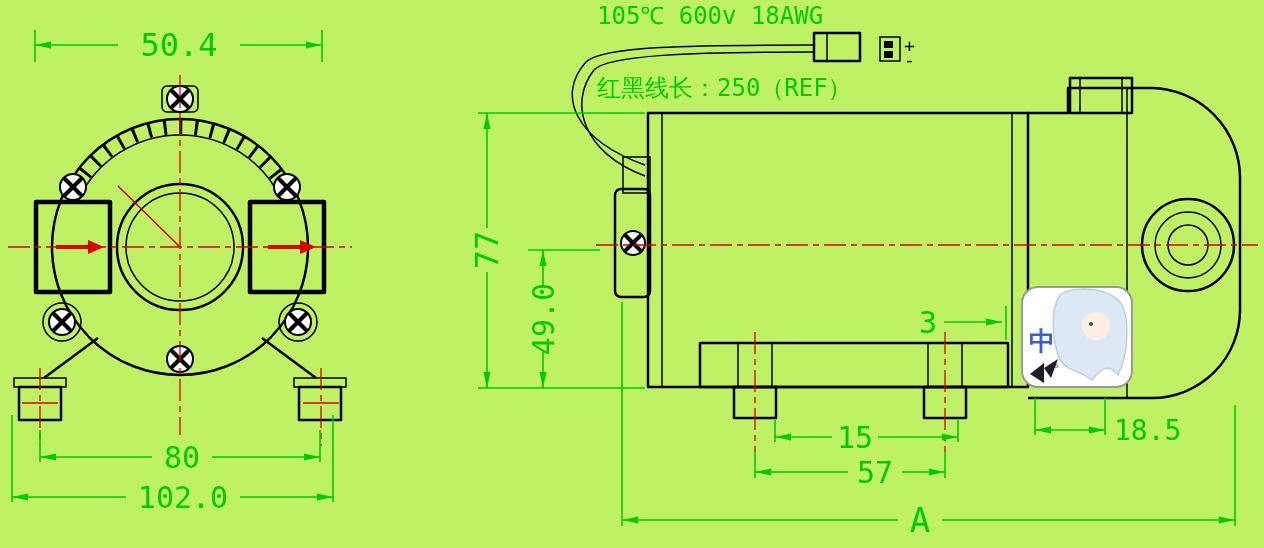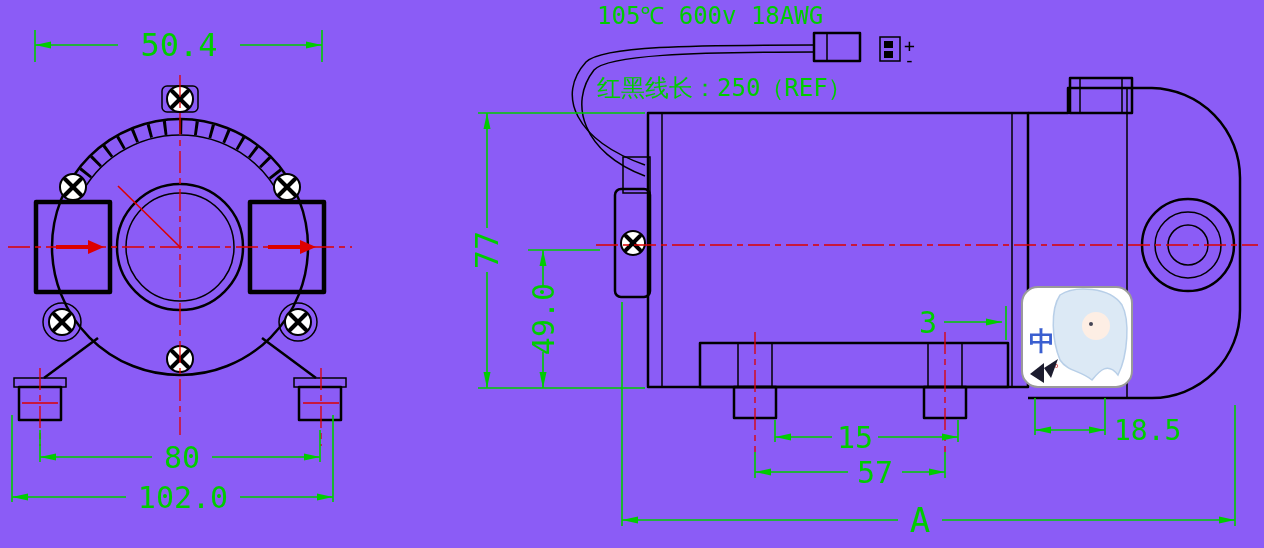--- a/index.html
+++ b/index.html
@@ -1,16 +1,16 @@
 <!DOCTYPE html>
 <html><head>
 <meta charset="utf-8">
 <style>
   html,body { margin:0; padding:0; background:#ffffff; }
-  .stage { position:relative; width:1264px; height:548px; background:#8b5cf6; overflow:hidden; }
+  .stage { position:relative; width:1264px; height:548px; background:#bef264; overflow:hidden; }
   svg { display:block; }
   .o  { stroke:#000; fill:none; stroke-width:2.5; stroke-linejoin:round; }
   .o1 { stroke:#000; fill:none; stroke-width:1.5; }
   .o4 { stroke:#000; fill:none; stroke-width:4.5; stroke-linejoin:round; }
   .g  { stroke:#00cc00; fill:none; stroke-width:1.6; }
   .gt { fill:#00cc00; font-family:"DejaVu Sans Mono","Liberation Mono",monospace; }
   .r  { stroke:#dd0000; fill:none; stroke-width:1.6; }
   .rd { stroke:#dd0000; fill:none; stroke-width:1.3; stroke-dasharray:22 5 6 5; }
   .screw circle { fill:#fff; stroke:#000; stroke-width:2; }
   .screw line { stroke:#000; stroke-width:4; stroke-linecap:round; }

